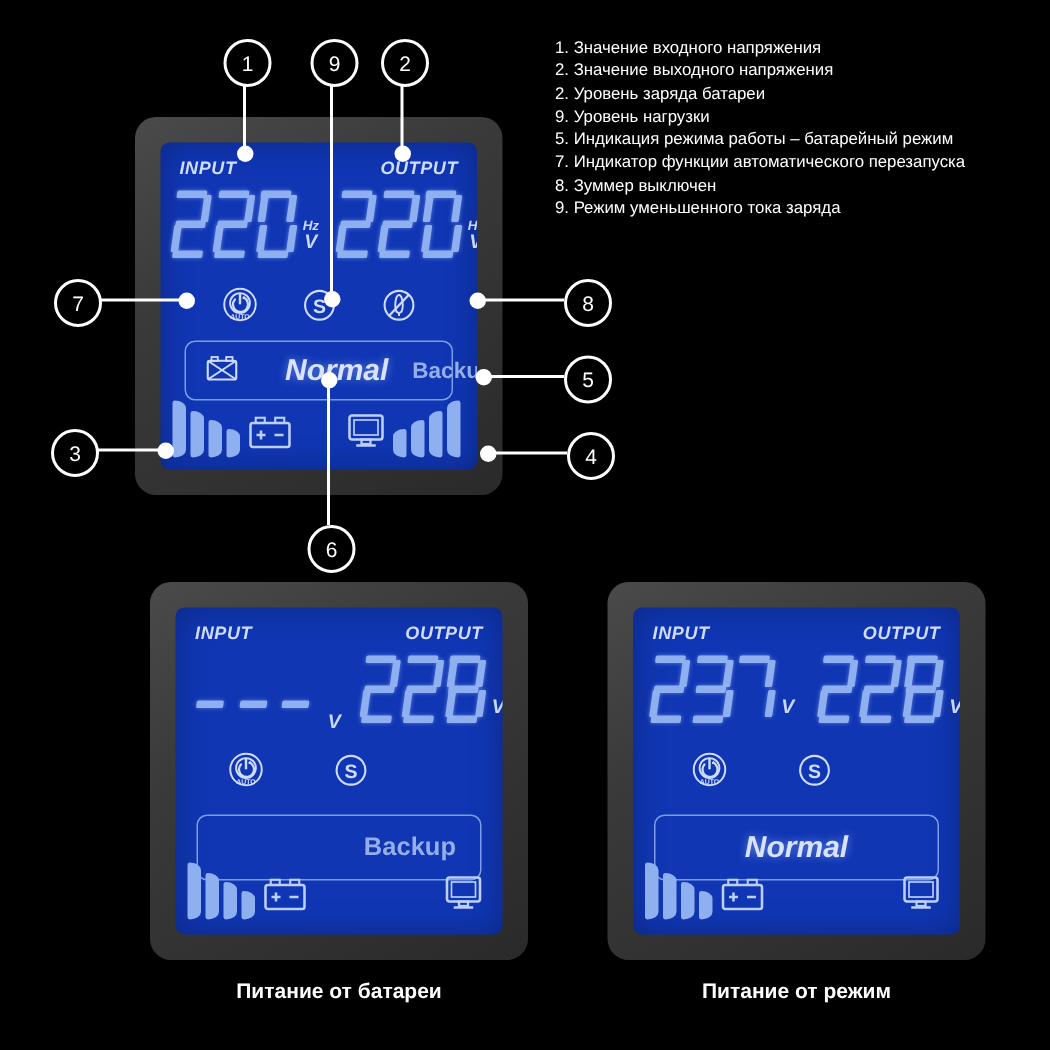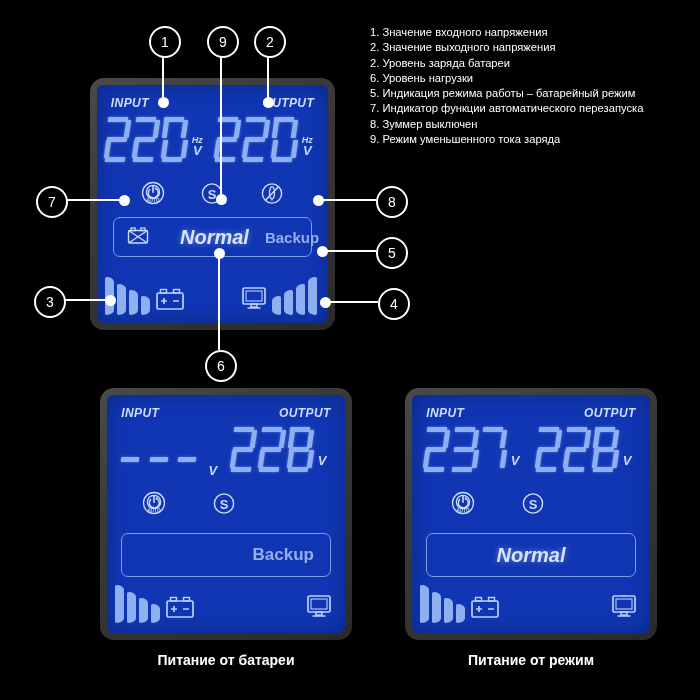--- a/index.html
+++ b/index.html
@@ -9,21 +9,21 @@
   }
   .stage{position:absolute;left:0;top:0;width:700px;height:700px;}
 
   
   #legend{position:absolute;left:370px;top:25px;width:320px;}
   #legend .line{color:#fff;font-size:11.2px;line-height:15.3px;white-space:nowrap;}
 
   
   .device{position:absolute;border-radius:14px;
     background:linear-gradient(150deg,#4a4a4a 0%,#3a3a3a 35%,#2a2a2a 100%);
-    padding:7px;box-sizing:border-box;
+    padding:17px;box-sizing:border-box;
     box-shadow:0 2px 6px rgba(0,0,0,.8);}
   .lcd{width:100%;height:100%;border-radius:6px;box-sizing:border-box;
     background:#1036b4;position:relative;overflow:hidden;
     box-shadow:inset 0 0 22px rgba(0,0,0,.28);}
 
   .io-label{position:absolute;top:4.5%;font-size:12px;font-weight:bold;
     font-style:italic;color:#cfdcff;letter-spacing:.4px;}
   .io-in{left:6%;}
   .io-out{right:6%;}
 
@@ -70,21 +70,21 @@
 </style>
 </head>
 <body>
 
 <div class="stage">
 
   <div id="legend">
     <div class="line">1. Значение входного напряжения</div>
     <div class="line">2. Значение выходного напряжения</div>
     <div class="line">2. Уровень заряда батареи</div>
-    <div class="line">6. Уровень нагрузки</div>
+    <div class="line">9. Уровень нагрузки</div>
     <div class="line">5. Индикация режима работы – батарейный режим</div>
     <div class="line">7. Индикатор функции автоматического перезапуска</div>
     <div class="line">8. Зуммер выключен</div>
     <div class="line">9. Режим уменьшенного тока заряда</div>
   </div>
 
   <div class="device" id="main-device" style="left:90px;top:78px;width:245px;height:252px;">
     <div class="lcd">
       <div class="io-label io-in">INPUT</div>
       <div class="io-label io-out">OUTPUT</div>

